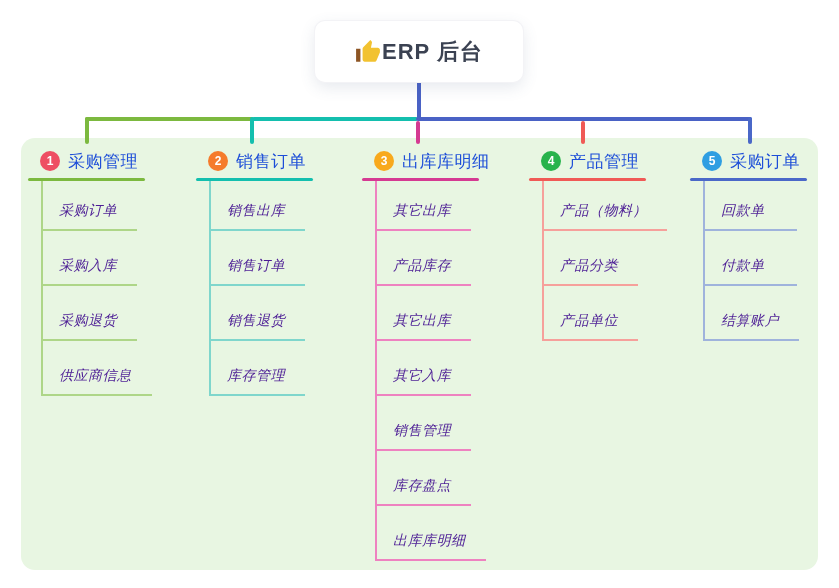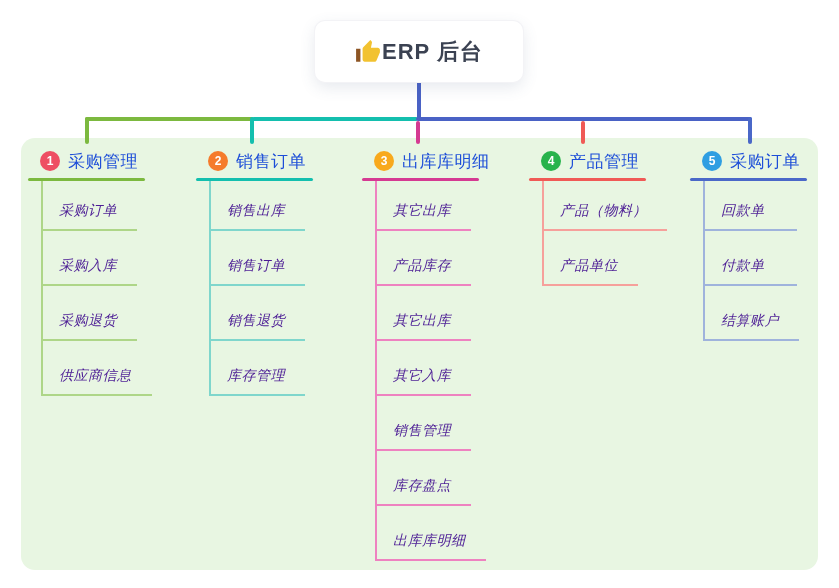--- a/index.html
+++ b/index.html
@@ -109,20 +109,21 @@
   </div>
 
   <div class="branch" style="left: 529px; --badge: #28b34c; --main: #f05a56; --child: #f6a09b;">
     <div class="branch-header">
       <span class="badge">4</span>
       <span class="branch-title">产品管理</span>
     </div>
     <div class="branch-underline"></div>
     <div class="children">
       <div class="child">产品（物料）</div>
+      <div class="child">产品分类</div>
       <div class="child">产品单位</div>
     </div>
   </div>
 
   <div class="branch" style="left: 690px; --badge: #2f9ee2; --main: #4a68c8; --child: #9fb3dc;">
     <div class="branch-header">
       <span class="badge">5</span>
       <span class="branch-title">采购订单</span>
     </div>
     <div class="branch-underline"></div>

